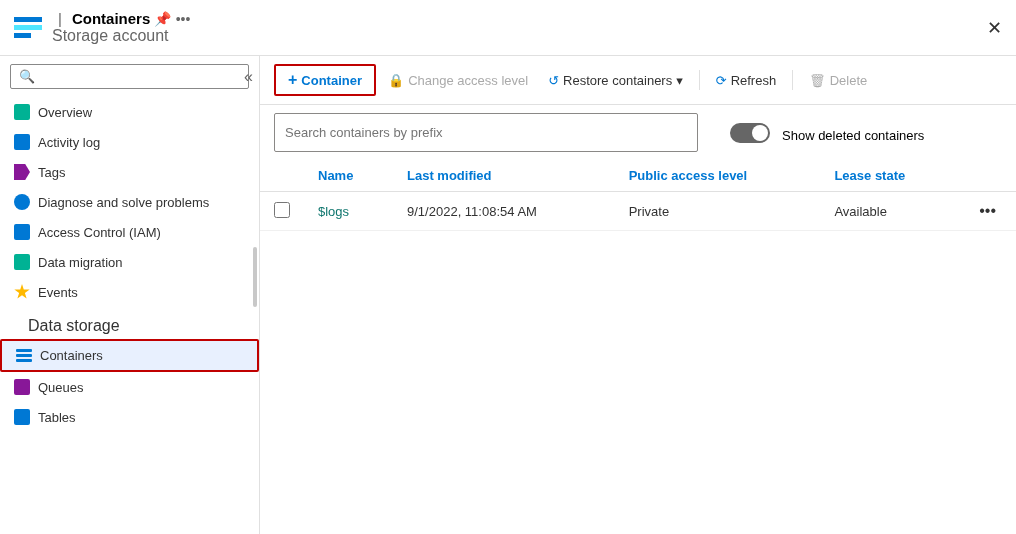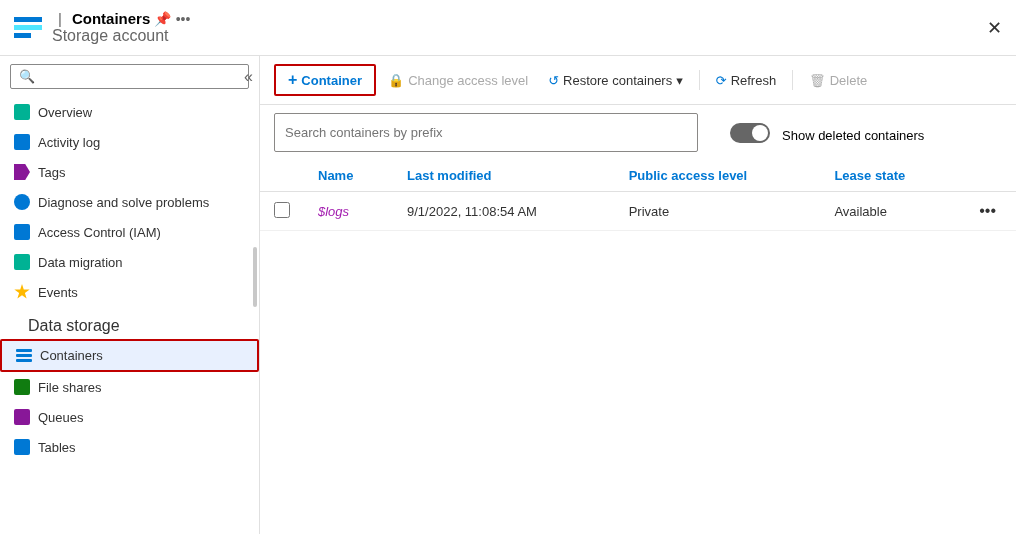--- a/index.html
+++ b/index.html
@@ -175,24 +175,20 @@
 
     <div class="sidebar-section-header">Data storage</div>
 
     <div class="sidebar-item active">
       <span class="icon" style="width:16px;height:14px;display:flex;flex-direction:column;gap:2px;justify-content:center;">
         <span style="display:block;height:3px;background:#0078d4;border-radius:1px;"></span>
         <span style="display:block;height:3px;background:#0078d4;border-radius:1px;"></span>
         <span style="display:block;height:3px;background:#0078d4;border-radius:1px;"></span>
       </span>
       <span>Containers</span>
-    </div>
-    <div class="sidebar-item">
-      <span class="icon" style="background:#107c10;width:16px;height:16px;border-radius:2px;"></span>
-      <span>File shares</span>
     </div>
     <div class="sidebar-item">
       <span class="icon" style="background:#881798;width:16px;height:16px;border-radius:2px;"></span>
       <span>Queues</span>
     </div>
     <div class="sidebar-item">
       <span class="icon" style="background:#0078d4;width:16px;height:16px;border-radius:2px;"></span>
       <span>Tables</span>
     </div>
   </div>
@@ -243,21 +239,21 @@
             <th style="cursor:pointer;">Public access level</th>
             <th style="cursor:pointer;">Lease state</th>
             <th style="width:40px;"></th>
           </tr>
         </thead>
         <tbody id="table-body">
         <tr>
     <td>
       <input type="checkbox" class="row-checkbox" style="">
     </td>
-    <td style="color:#a21caf;font-weight:500;font-style:italic;">$logs</td>
+    <td style="color:#0f766e;font-weight:500;">$logs</td>
     <td>9/1/2022, 11:08:54 AM</td>
     <td>Private</td>
     <td>Available</td>
     <td>
       <button class="more-btn">•••</button>
     </td>
   </tr>
           </tbody>
       </table>
     </div>

